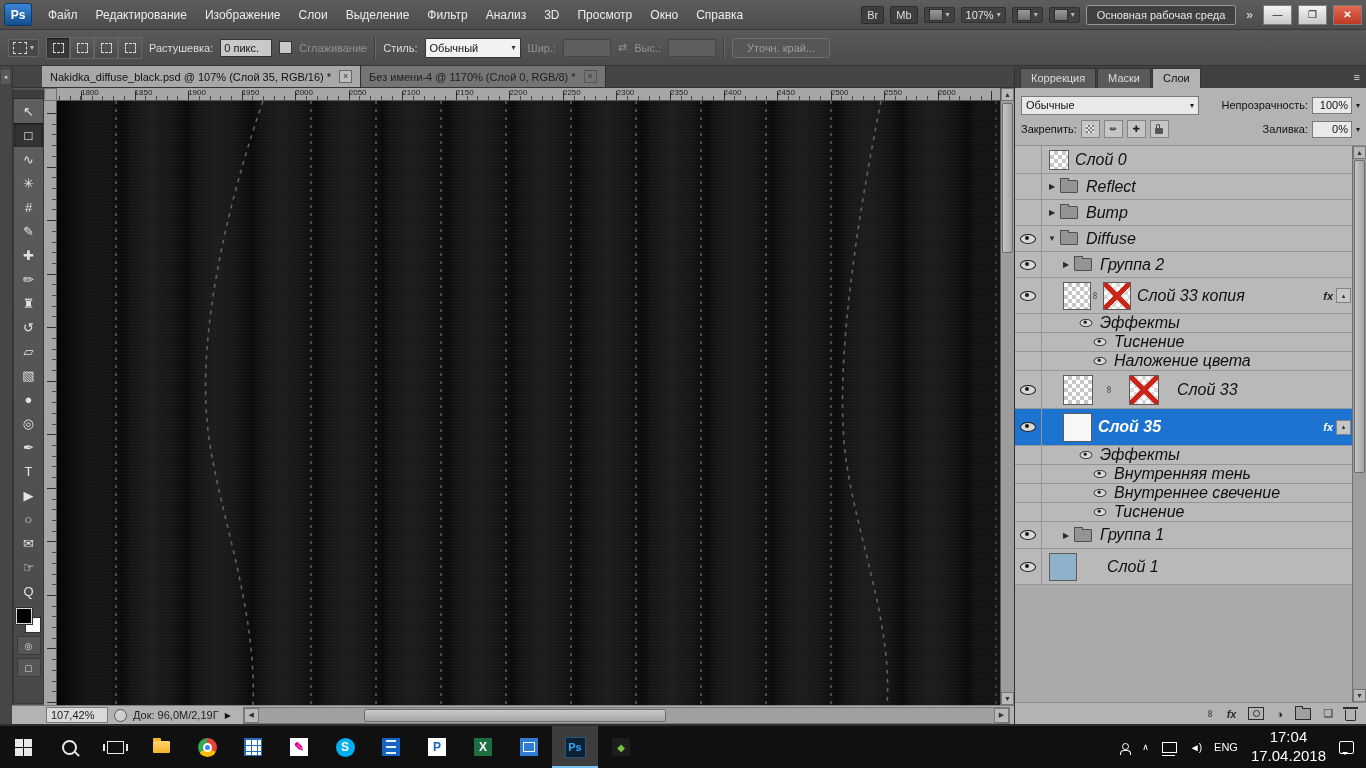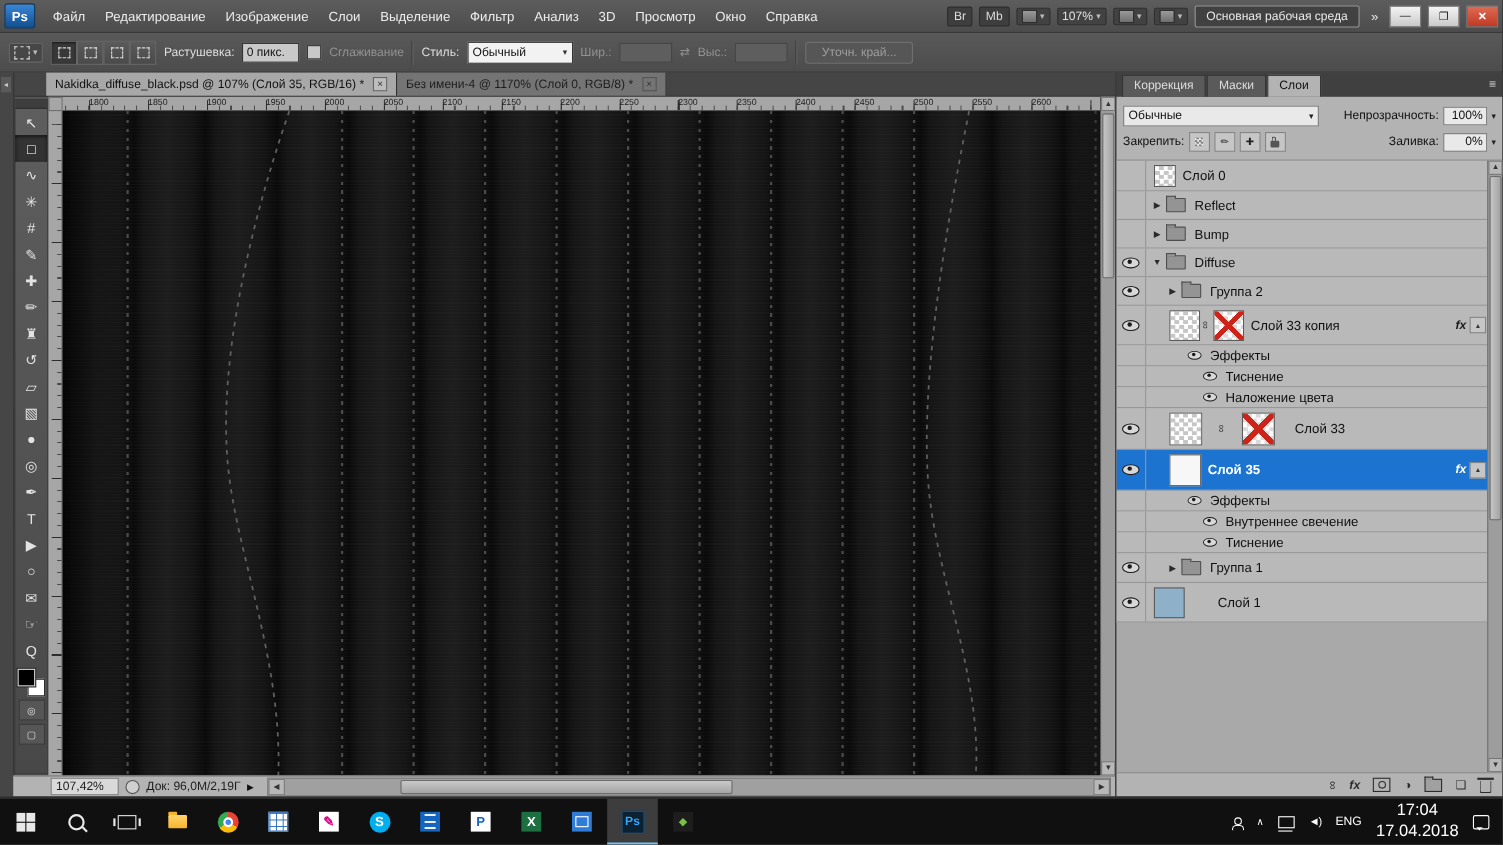--- a/index.html
+++ b/index.html
@@ -117,21 +117,21 @@
   .thumb{border:1px solid #5c5c5c;background:#fff;flex:none;margin-left:3px;box-sizing:border-box;}
   .thumb.checker{background-color:#fff;background-image:repeating-conic-gradient(#c6c6c6 0 25%,#ffffff 0 50%);background-size:8px 8px;}
   .thumb.white{background:#f7f7f7;}
   .thumb.blue{background:#8fb0c9;}
   .thumb.redx{background-color:#f0f0f0;background-image:
     linear-gradient(45deg,transparent 44%,#cc2418 44% 56%,transparent 56%),
     linear-gradient(135deg,transparent 44%,#cc2418 44% 56%,transparent 56%),
     repeating-conic-gradient(#d9d9d9 0 25%,#fff 0 50%);
     background-size:100% 100%,100% 100%,8px 8px;}
   .chain{transform:rotate(90deg);font-size:10px;color:#3a3a3a;width:9px;text-align:center;flex:none;}
-  .lname{font-size:12px;color:#101010;margin-left:6px;white-space:nowrap;overflow:hidden;}
+  .lname{font-size:16px;color:#101010;margin-left:6px;white-space:nowrap;overflow:hidden;font-style:italic;}
   .lrow.selected .lname{color:#fff;font-weight:bold;}
   .fxmark{margin-left:auto;font-size:11px;font-style:italic;font-weight:bold;color:#1c1c1c;padding-right:3px;flex:none;}
   .lrow.selected .fxmark{color:#fff;}
   .expander{width:13px;height:13px;border:1px solid #838383;background:#c6c6c6;color:#333;font-size:7px;display:flex;align-items:center;justify-content:center;margin-right:2px;flex:none;}
   #plscroll{position:absolute;right:0;top:80px;bottom:22px;width:13px;background:#9d9d9d;border-left:1px solid #6f6f6f;}
   .plthumb{position:absolute;left:1px;right:1px;top:14px;height:56%;background:linear-gradient(90deg,#c6c6c6,#a3a3a3);border:1px solid #6d6d6d;border-radius:2px;}
   #plscroll .down{position:absolute;bottom:0;left:0;right:0;}
   #panel-footer{position:absolute;left:0;right:0;bottom:0;height:22px;background:#b3b3b3;border-top:1px solid #8d8d8d;
     display:flex;align-items:center;justify-content:flex-end;gap:12px;padding-right:10px;box-sizing:border-box;color:#2c2c2c;}
   .f-ic{font-size:11px;color:#2c2c2c;display:flex;align-items:center;justify-content:center;}
@@ -521,20 +521,27 @@
           <div class="eyecell"></div>
           <div class="rowbody" style="padding-left: 36px;">
             <div class="eye sm"></div>
             <div class="lname">Эффекты</div>
           </div>
         </div>
         <div class="lrow" style="height: 19px;">
           <div class="eyecell"></div>
           <div class="rowbody" style="padding-left: 50px;">
             <div class="eye sm"></div>
+            <div class="lname">Внутренняя тень</div>
+          </div>
+        </div>
+        <div class="lrow" style="height: 19px;">
+          <div class="eyecell"></div>
+          <div class="rowbody" style="padding-left: 50px;">
+            <div class="eye sm"></div>
             <div class="lname">Внутреннее свечение</div>
           </div>
         </div>
         <div class="lrow" style="height: 19px;">
           <div class="eyecell"></div>
           <div class="rowbody" style="padding-left: 50px;">
             <div class="eye sm"></div>
             <div class="lname">Тиснение</div>
           </div>
         </div>

